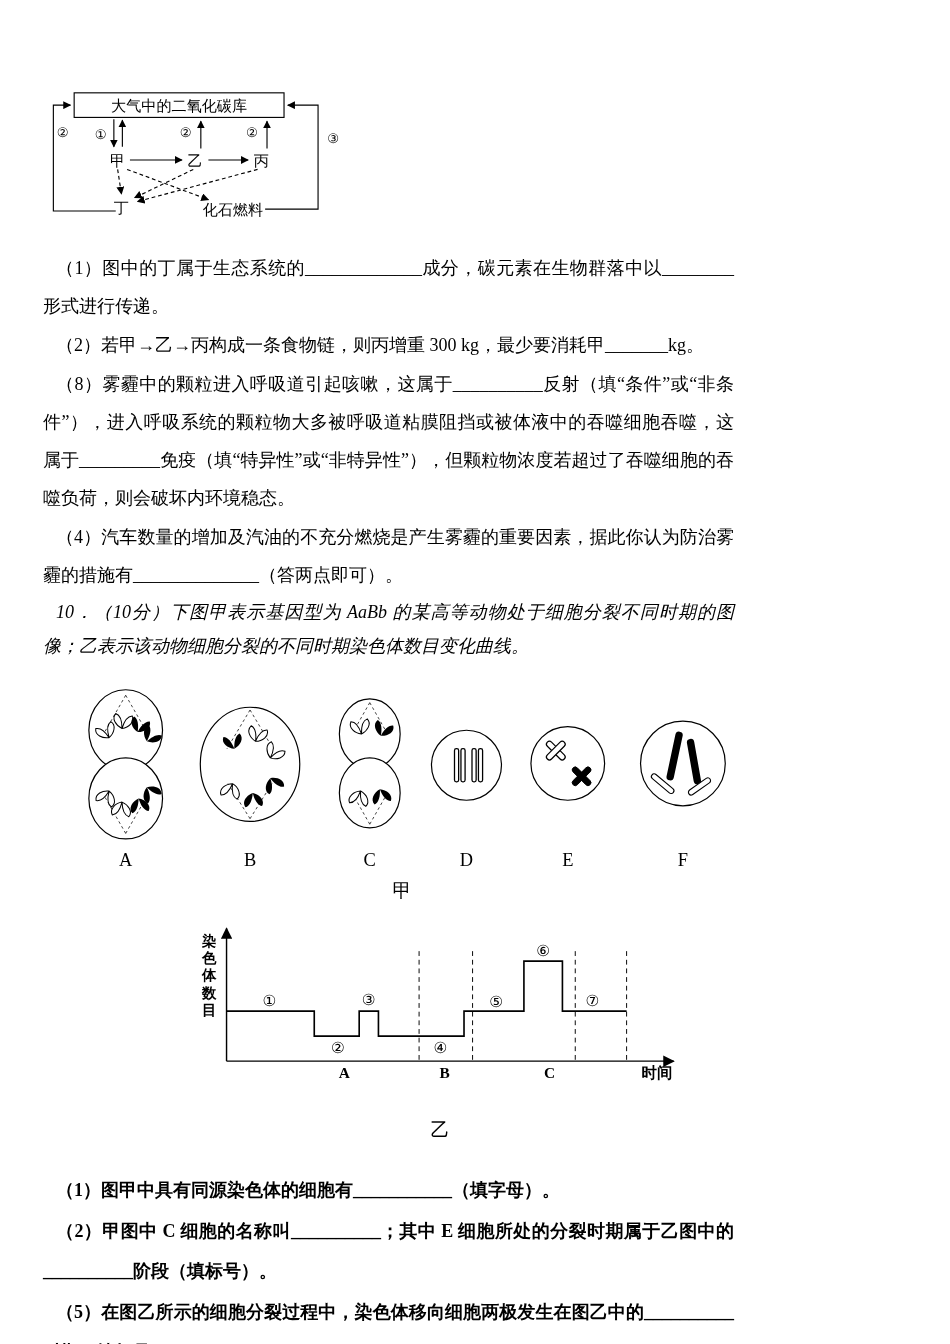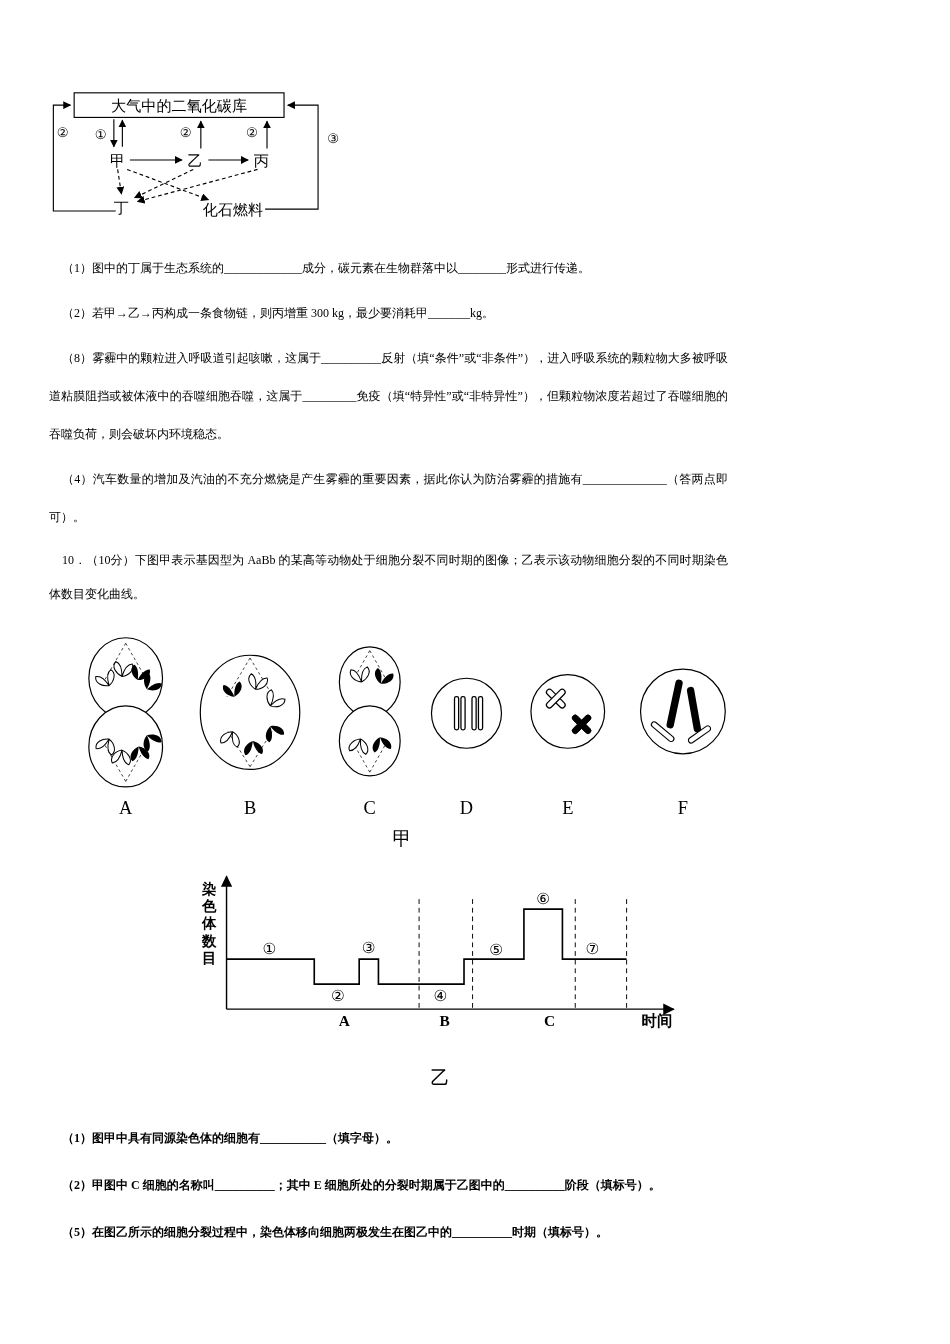--- a/index.html
+++ b/index.html
@@ -2,22 +2,22 @@
 <html><head>
 <meta charset="utf-8">
 <style>
   html,body{margin:0;padding:0;}
   body{
     width:950px;height:1344px;overflow:hidden;
     background:#ffffff;color:#000;
     font-family:"Liberation Serif","DejaVu Serif",serif;
   }
   .page{box-sizing:border-box;width:790px;height:1344px;padding:90px 55px 0 42px;}
-  .para{font-size:12px;line-height:38px;text-indent:13px;text-align:justify;margin:7px;}
-  .para-tight{line-height:34px;}
+  .para{font-size:18px;line-height:38px;text-indent:13px;text-align:justify;margin:1px;}
+  .para-tight{line-height:34px;font-style:italic;}
   .para-b{line-height:40px;font-weight:bold;}
   .fig-carbon{margin:0 0 8px 0;}
   .fig-cells{margin:12px 0 0 10px;width:700px;}
   .fig-chart{margin:10px 0 0 148px;width:500px;}
   .caption{width:100%;text-align:center;font-size:19px;line-height:28px;}
   .qblock{margin-top:26px;}
   svg text{fill:#000;}
 </style>
 </head>
 <body>

